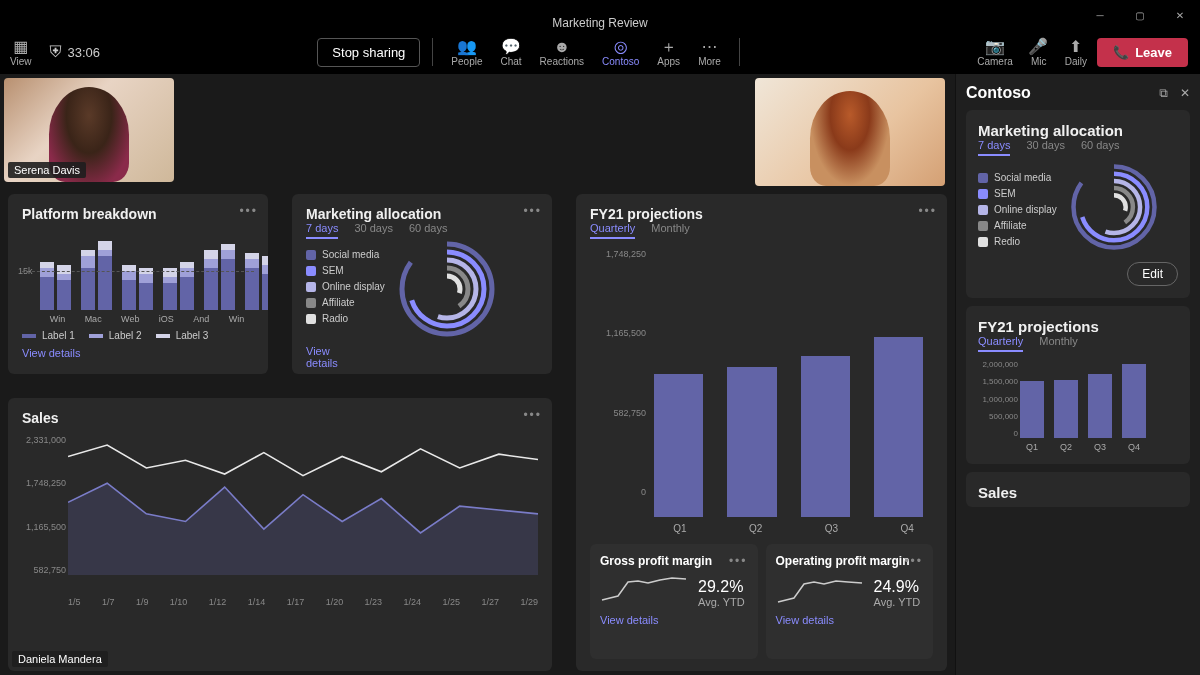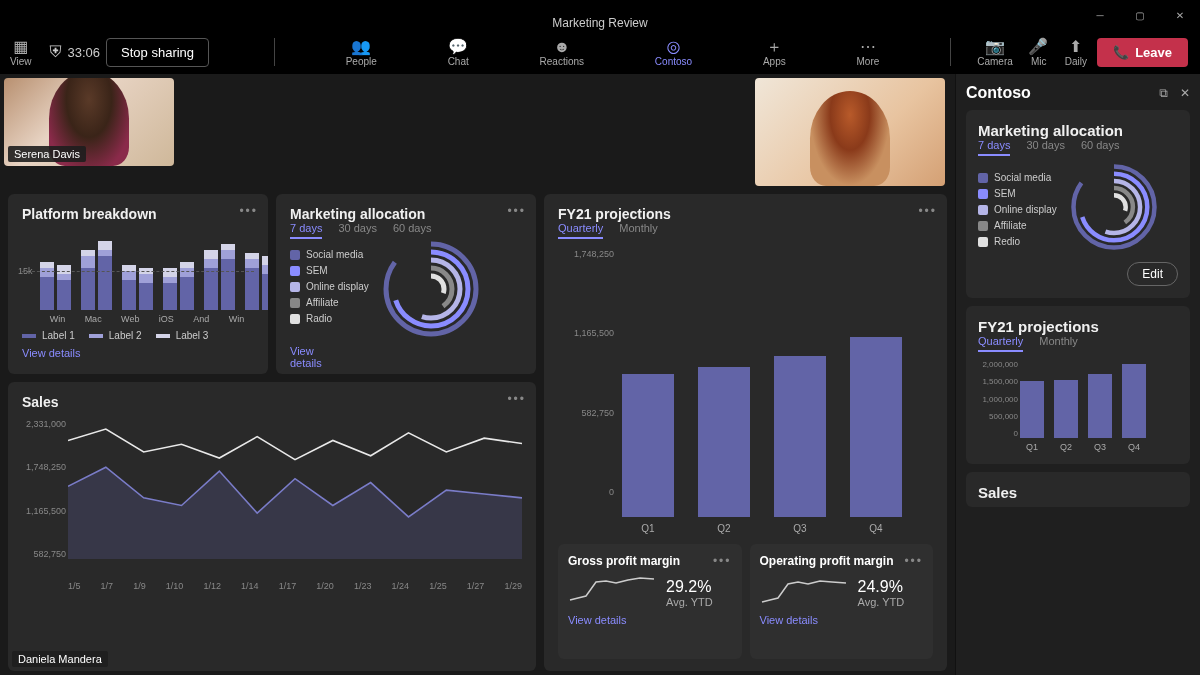--- a/index.html
+++ b/index.html
@@ -5,36 +5,36 @@
 * { margin:0; padding:0; box-sizing:border-box; font-family:"Segoe UI",Arial,sans-serif; }
 body { background:#1f1f1f; color:#fff; width:1200px; height:675px; overflow:hidden; font-size:12px; }
 .titlebar { height:30px; background:#000; display:flex; align-items:flex-end; justify-content:center; position:relative; }
 .titlebar-title { color:#ccc; font-size:12px; }
 .win-controls { position:absolute; right:0; top:0; display:flex; }
 .win-btn { width:40px; height:30px; display:flex; align-items:center; justify-content:center; color:#aaa; font-size:10px; }
 .toolbar { height:44px; background:#000; display:flex; align-items:center; padding:0 12px 0 4px; gap:6px; }
 .tb-left { display:flex; align-items:center; gap:12px; }
 .tb-icon-col { display:flex; flex-direction:column; align-items:center; font-size:10px; color:#aaa; cursor:pointer; padding:0 6px; }
 .tb-icon-col svg, .tb-icon-col .glyph { height:18px; }
-.tb-center { flex:1; display:flex; justify-content:space-between; align-items:center; gap:6px; padding-right:8px; }
+.tb-center { flex:1; display:flex; justify-content:center; align-items:center; gap:6px; padding-right:8px; }
 .stop-share { border:1px solid #555; background:transparent; color:#fff; padding:6px 14px; border-radius:4px; font-size:13px; cursor:pointer; }
 .vsep { width:1px; height:28px; background:#444; margin:0 6px; }
 .tb-right { display:flex; align-items:center; gap:4px; }
 .leave-btn { background:#c4314b; color:#fff; border:none; padding:7px 16px; border-radius:4px; font-size:13px; font-weight:600; display:flex; align-items:center; gap:6px; cursor:pointer; }
 .main { display:flex; height:calc(675px - 74px); }
 .stage { flex:1; position:relative; overflow:hidden; background:#1a1a1a; }
 .video-tile { position:absolute; background:#333; border-radius:4px; overflow:hidden; }
-.video-tile.left { left:4px; top:4px; width:170px; height:88px; background:linear-gradient(135deg,#b89070 0%,#e8d4c4 40%,#cfb89a 100%); }
+.video-tile.left { left:4px; top:4px; width:170px; height:104px; background:linear-gradient(135deg,#b89070 0%,#e8d4c4 40%,#cfb89a 100%); }
 .video-tile.right { right:10px; top:4px; width:190px; height:108px; background:linear-gradient(135deg,#f0e6d8 0%,#e8c4a0 60%,#d4a074 100%); }
 .video-tile .person { position:absolute; left:50%; bottom:0; transform:translateX(-50%); width:80px; height:95px; border-radius:50% 50% 20% 20%; }
 .video-tile.left .person { background:radial-gradient(ellipse at 50% 30%,#5a3a28 0%,#3a2418 40%,#8a2a4a 80%); }
 .video-tile.right .person { background:radial-gradient(ellipse at 50% 25%,#b85a2a 0%,#8a3a1a 35%,#c89060 70%); }
 .name-tag { position:absolute; left:4px; bottom:4px; background:rgba(30,30,30,0.9); padding:2px 6px; font-size:11px; border-radius:2px; }
 .name-tag.bottom-left { left:12px; bottom:8px; z-index:50; }
-.dashboard { position:absolute; top:120px; left:8px; right:8px; bottom:4px; display:grid; grid-template-columns:260px 260px 1fr; grid-template-rows:180px 1fr; gap:8px; }
+.dashboard { position:absolute; top:120px; left:8px; right:8px; bottom:4px; display:grid; grid-template-columns:260px 260px 1fr; grid-template-rows:180px 1fr; gap:24px; }
 .card { background:#292929; border-radius:6px; padding:12px 14px; position:relative; overflow:hidden; }
 .card-title { font-size:14px; font-weight:600; color:#f0f0f0; }
 .card-dots { position:absolute; right:10px; top:10px; color:#888; letter-spacing:2px; cursor:pointer; }
 .tabs { display:flex; gap:16px; font-size:11px; }
 .tabs span { color:#888; padding-bottom:3px; cursor:pointer; }
 .tabs span.active { color:#8a8cff; border-bottom:2px solid #8a8cff; }
 .link { color:#8a8cff; font-size:11px; cursor:pointer; margin-top:6px; display:inline-block; }
 .legend { display:flex; flex-direction:column; gap:5px; margin-top:10px; font-size:10px; }
 .legend-row { display:flex; align-items:center; gap:6px; color:#ccc; }
 .sw { width:10px; height:10px; border-radius:2px; }

